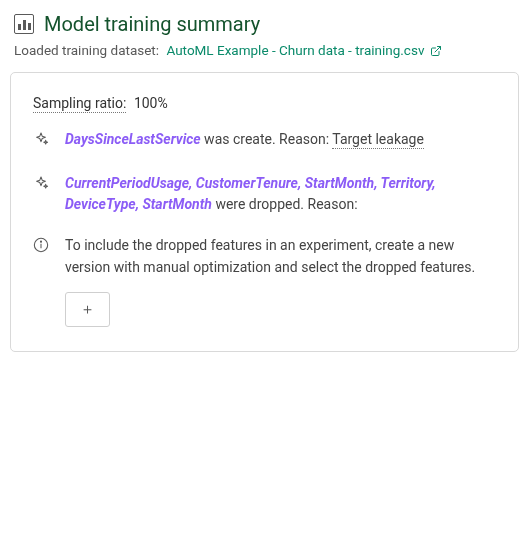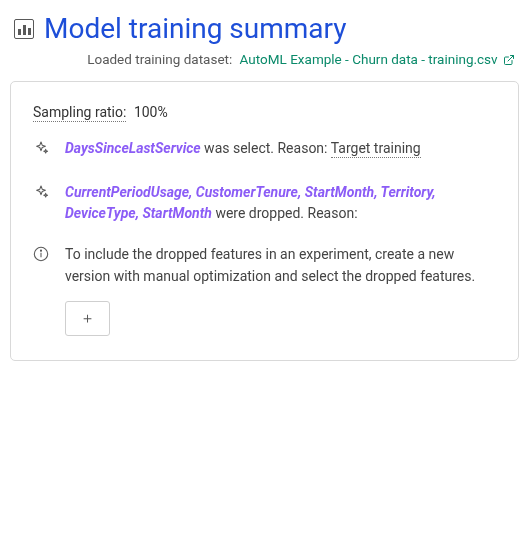--- a/index.html
+++ b/index.html
@@ -30,29 +30,28 @@
   .chart-icon .bar {
     position: absolute;
     bottom: 3px;
     width: 3px;
     background: #595959;
   }
   .chart-icon .b1 { left: 3px; height: 6px; }
   .chart-icon .b2 { left: 8px; height: 10px; }
   .chart-icon .b3 { left: 13px; height: 7px; }
   .title {
-    font-size: 28px;
+    font-size: 20px;
     font-weight: 400;
-    color: #1d4ed8;
+    color: #14532d;
   }
   .subhead {
     padding: 0 4px 14px 4px;
     color: #595959;
     font-size: 13.5px;
-    text-align: right;
   }
   .subhead .link {
     color: #0a8a6a;
     margin-left: 4px;
   }
   .ext-icon svg { vertical-align: -2px; margin-left: 2px; }
   .card {
     border: 1px solid #d9d9d9;
     border-radius: 5px;
     padding: 22px 16px 24px 22px;
@@ -144,21 +143,21 @@
     <span class="dotted-label">Sampling ratio:</span>
     <span style="margin-left:4px;">100%</span>
   </div>
 
   <div id="drop-list">
       <div class="entry">
         <div class="icon-col"><svg width="16" height="16" viewBox="0 0 24 24" fill="none" stroke="#595959" stroke-width="1.6" stroke-linejoin="round">
             <path d="M12 3l1.8 4.7L18.5 9.5l-4.7 1.8L12 16l-1.8-4.7L5.5 9.5l4.7-1.8L12 3z"></path>
             <path d="M19 14l.8 2 2 .8-2 .8-.8 2-.8-2-2-.8 2-.8.8-2z"></path>
           </svg></div>
-        <div class="content-col"><span class="feat">DaysSinceLastService</span><span> was select. Reason: </span><span class="dotted-reason">Target training</span></div>
+        <div class="content-col"><span class="feat">DaysSinceLastService</span><span> was create. Reason: </span><span class="dotted-reason">Target leakage</span></div>
       </div>
       <div class="entry">
         <div class="icon-col"><svg width="16" height="16" viewBox="0 0 24 24" fill="none" stroke="#595959" stroke-width="1.6" stroke-linejoin="round">
             <path d="M12 3l1.8 4.7L18.5 9.5l-4.7 1.8L12 16l-1.8-4.7L5.5 9.5l4.7-1.8L12 3z"></path>
             <path d="M19 14l.8 2 2 .8-2 .8-.8 2-.8-2-2-.8 2-.8.8-2z"></path>
           </svg></div>
         <div class="content-col"><span class="feat">CurrentPeriodUsage, CustomerTenure, StartMonth, Territory, DeviceType, StartMonth</span><span> were dropped. Reason:</span></div>
       </div>
     </div>
 

